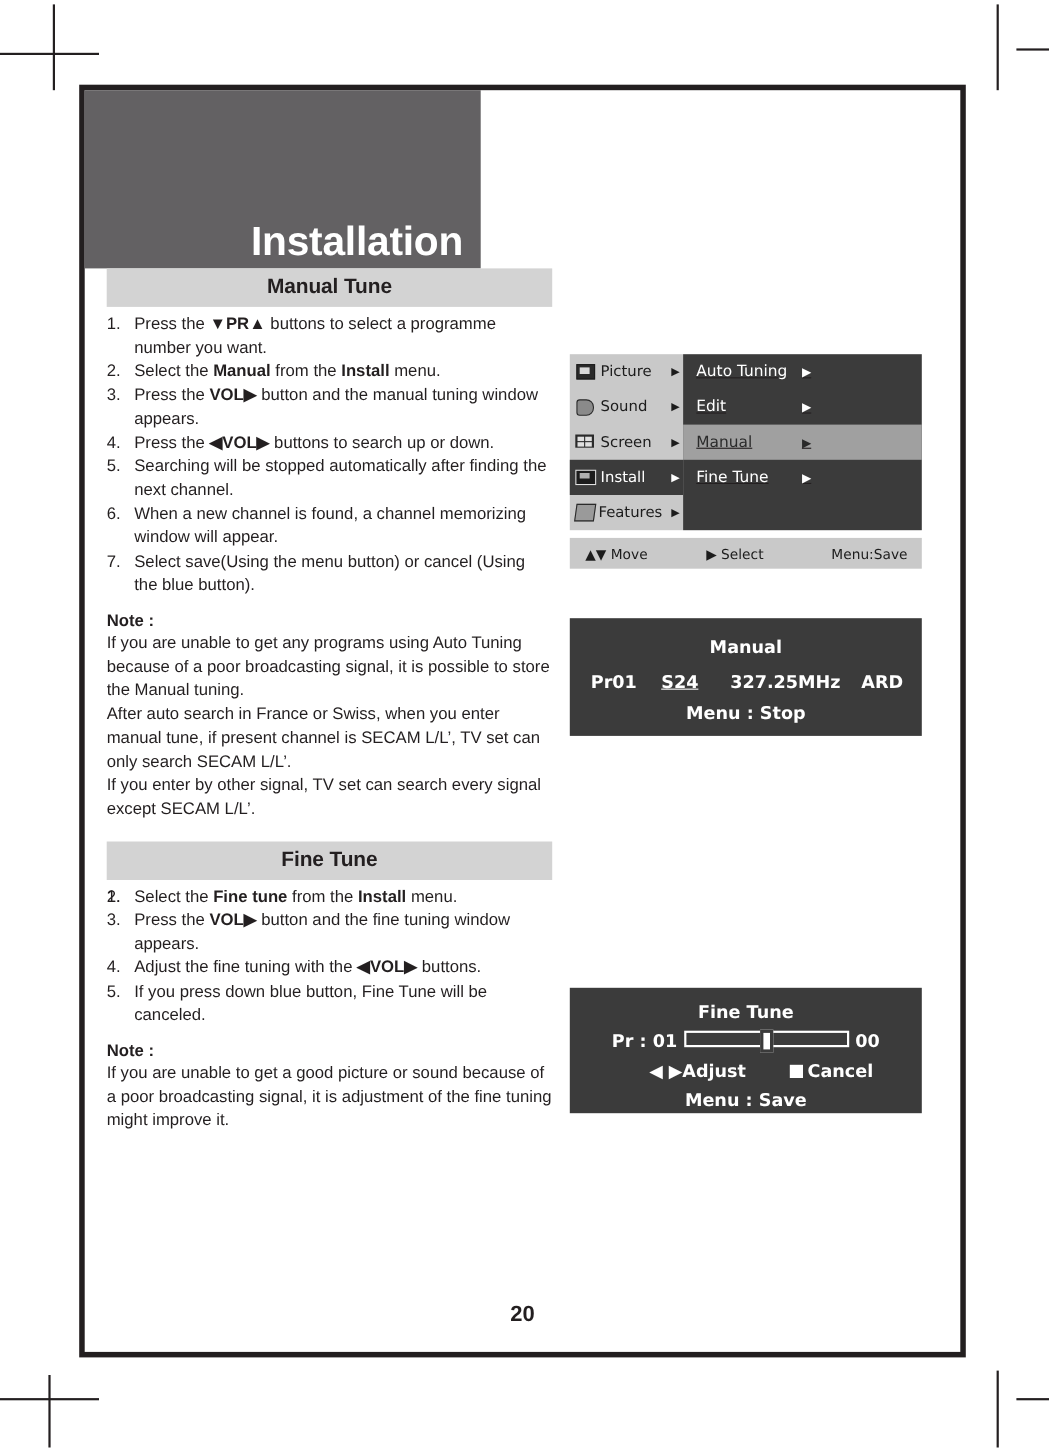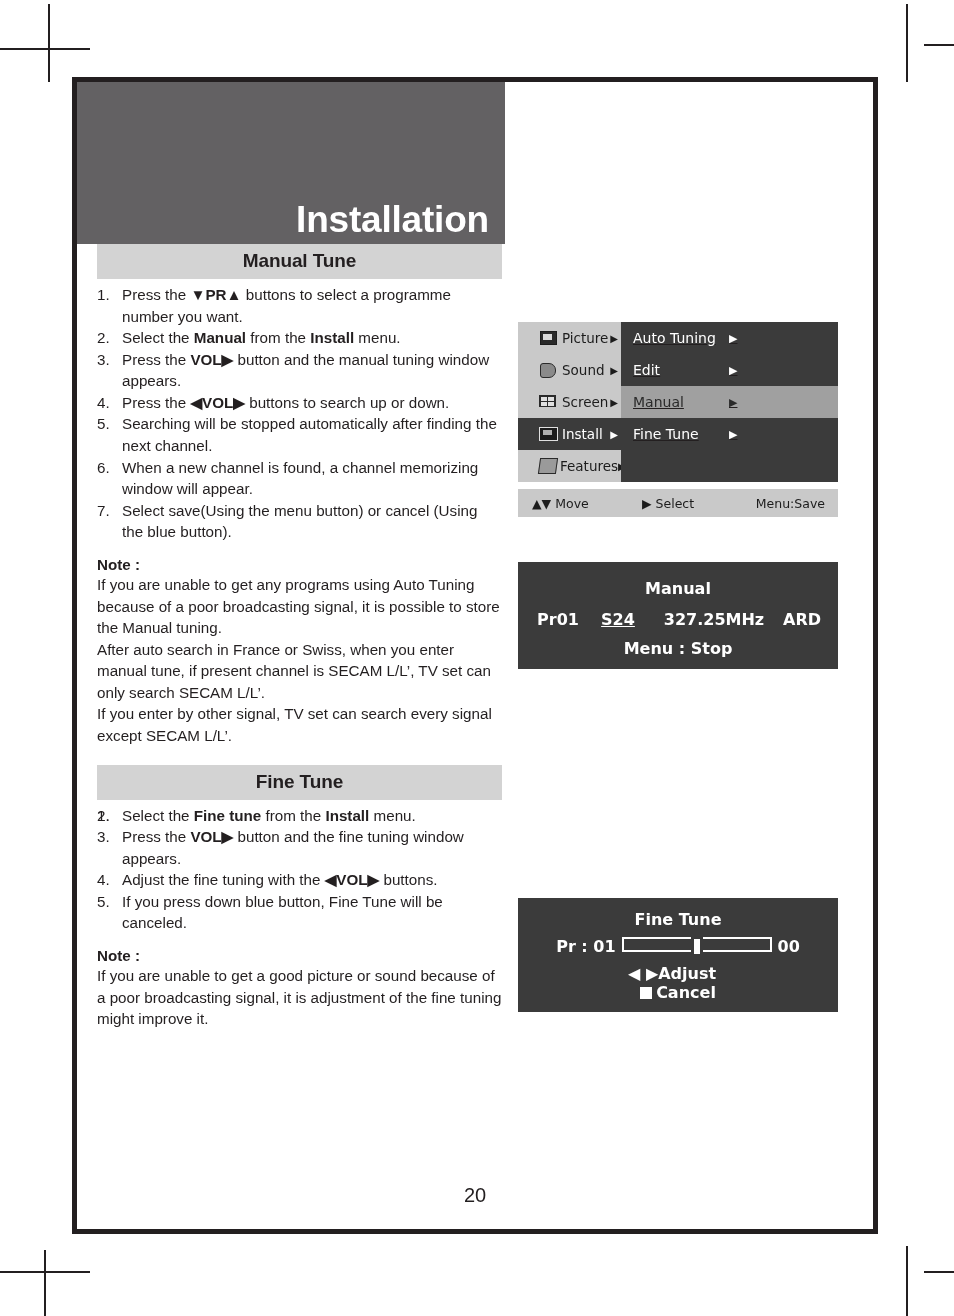--- a/index.html
+++ b/index.html
@@ -34,21 +34,21 @@
     border: 5px solid #231f20;
     box-sizing: border-box;
     background: #ffffff;
   }
 
   
   #title-band {
     position: absolute;
     left: 0px;
     top: 0px;
-    width: 428px;
+    width: 360px;
     height: 162px;
     background: #636163;
   }
   #title-band .title-text {
     position: absolute;
     right: 16px;
     bottom: 6px;
     color: #ffffff;
     font-size: 37px;
     font-weight: bold;
@@ -135,21 +135,21 @@
     flex: 1;
     background: #3b3b3b;
     text-decoration: underline;
   }
   .lm-item {
     display: flex;
     align-items: center;
     height: 32px;
     font-size: 13.5px;
     color: #1c1c1c;
-    padding-left: 20px;
+    padding-left: 4px;
     box-sizing: border-box;
   }
   .lm-item.sel {
     background: #3b3b3b;
     color: #ffffff;
   }
   .lm-item .ic {
     width: 20px;
     height: 16px;
     flex: none;
@@ -247,41 +247,41 @@
     border: 3px solid #3b3b3b;
     box-sizing: border-box;
   }
   #osd-fine .rowacts {
     margin-top: 8px;
     display: flex;
     align-items: center;
     justify-content: center;
     font-size: 16px;
     font-weight: bold;
-    flex-direction: column;
   }
   #osd-fine .rowacts .adj { width: 156px; text-align: left; padding-left: 28px; box-sizing:border-box;}
   #osd-fine .sq {
     display: inline-block;
     width: 12px;
     height: 12px;
     background: #ffffff;
     margin-right: 4px;
     vertical-align: -1px;
   }
   #osd-fine .ft { font-size: 16px; font-weight: bold; margin-top: 7px; }
 
   
   #page-number {
     position: absolute;
     left: 0;
     right: 0;
     bottom: 22px;
     text-align: center;
     font-size: 20px;
+    font-weight: bold;
   }
 
   
   .ic-tv {
     position: absolute; left: 2px; top: 1px;
     width: 15px; height: 12px;
     background: #2a2a2a;
     border: 1px solid #1c1c1c;
   }
   .ic-tv:after {

